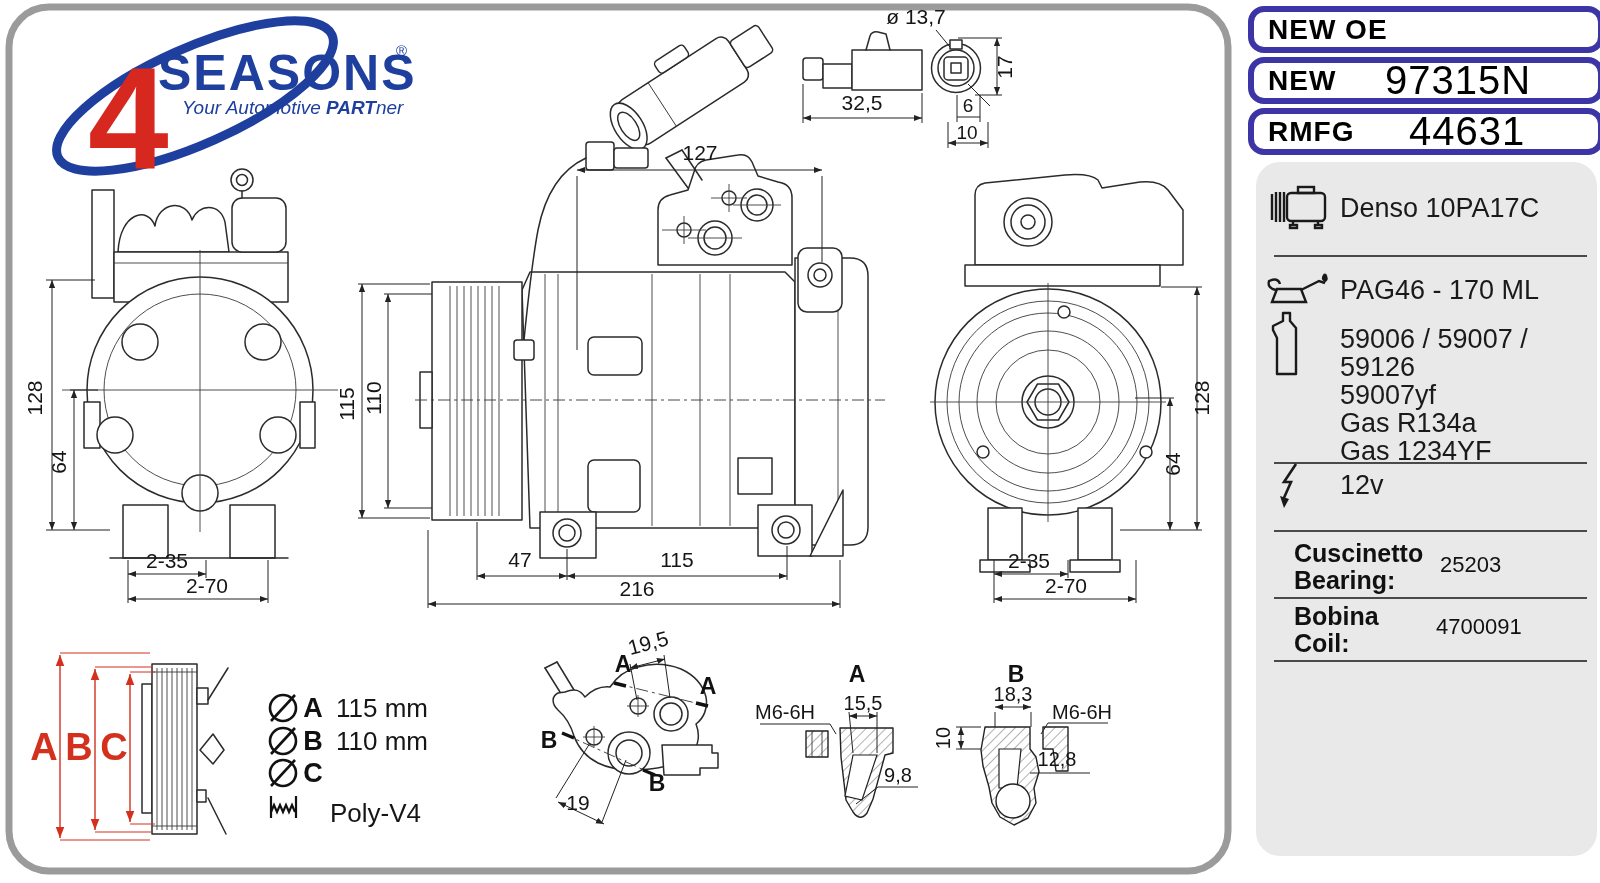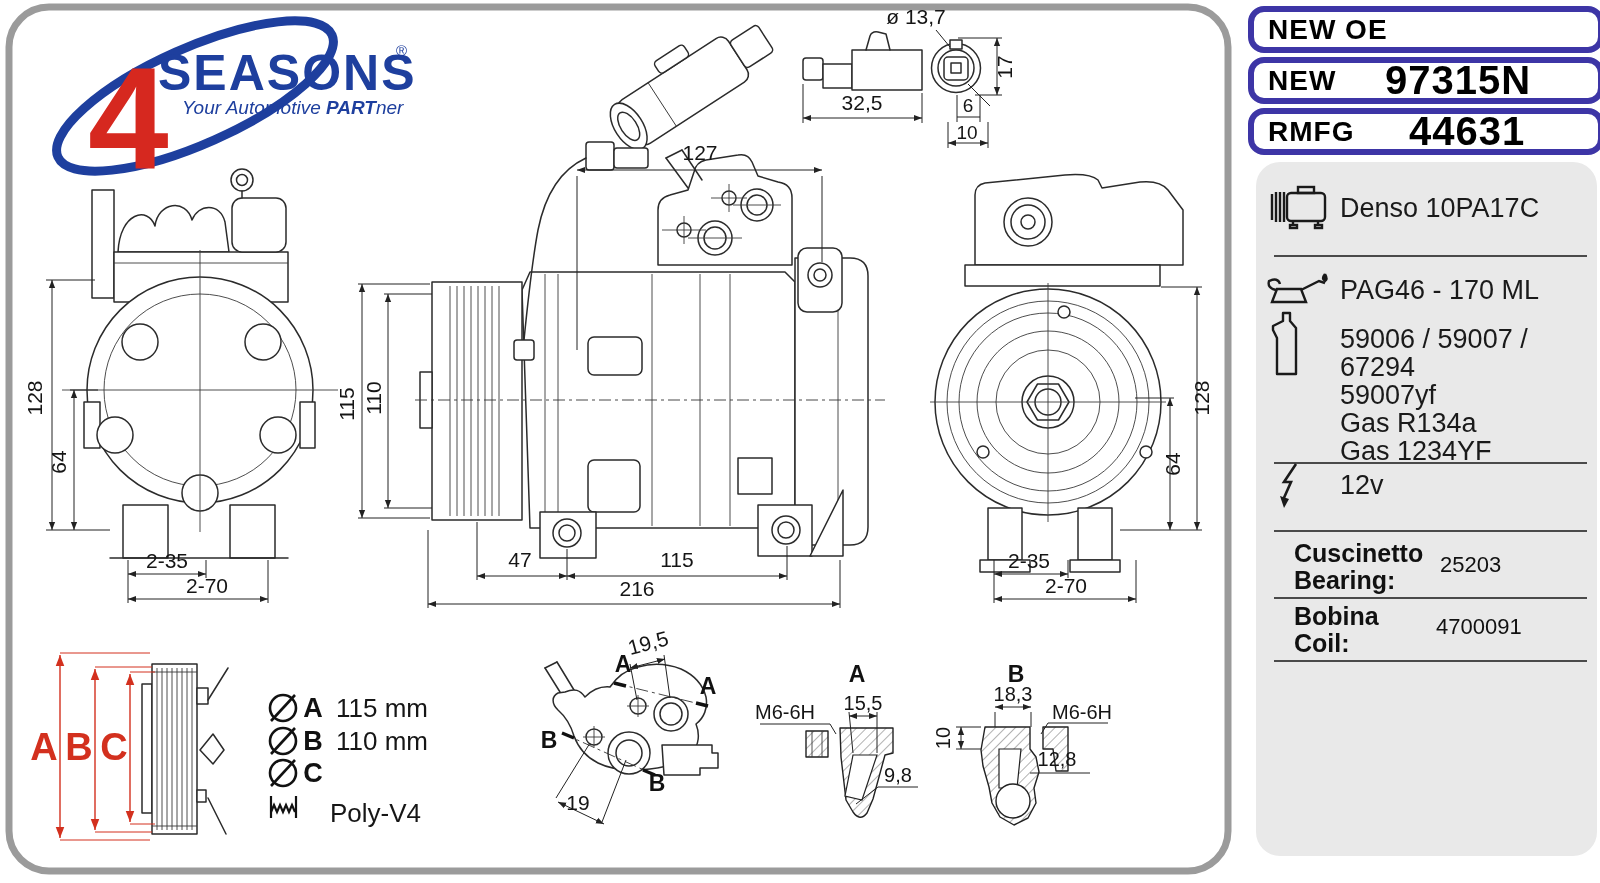--- a/index.html
+++ b/index.html
@@ -19,21 +19,21 @@
   .dl{fill:none;stroke:#222;stroke-width:1;}
   .rd{fill:none;stroke:#d3301e;stroke-width:1.4;}
   .rdt{fill:none;stroke:#d3301e;stroke-width:1;}
   .ch{fill:none;stroke:#333;stroke-width:0.9;stroke-dasharray:12 4 3 4;}
   .ht{fill:url(#hatch);stroke:#222;stroke-width:1.4;stroke-linejoin:round;}
   .sidebar{position:absolute;left:1232px;top:0;width:368px;height:883px;padding-left:12px;}
   .hbox{position:absolute;left:16px;width:356px;height:47px;background:#fff;
         border:6px solid #3d35a6;border-radius:16px;display:flex;align-items:center;
         padding:0 18px 0 14px;box-sizing:border-box;}
   .hbox .lab{font-size:28px;font-weight:bold;color:#000;letter-spacing:1px;}
-  .hbox .val{flex:1;text-align:center;font-size:40px;font-weight:bold;color:#000;letter-spacing:1px;}
+  .hbox .val{flex:1;text-align:center;font-size:40px;font-weight:normal;color:#000;letter-spacing:1px;}
   .panel{position:absolute;left:24px;top:162px;width:341px;height:694px;background:#e9e9e9;
          border-radius:24px;}
   .prow{position:absolute;color:#1a1a1a;}
   .ptxt{font-size:27px;color:#1a1a1a;}
   .divider{position:absolute;left:18px;right:10px;height:0;border-top:2px solid #4a4a4a;}
   .blab{font-size:25px;font-weight:bold;line-height:27px;color:#111;margin-left:24px;}
   .bval{font-size:22px;color:#111;}
   .icon{position:absolute;}
 </style>
 </head>
@@ -448,21 +448,21 @@
         <path d="M37,20 l18,-9 l6,2"></path>
         <path d="M61,4 q3,5 0,7 q-4,-2 0,-7" fill="#1a1a1a"></path>
       </g>
     </svg>
     <div class="prow ptxt" style="left:84px;top:113px">PAG46 - 170 ML</div>
 
     <svg class="icon" style="left:14px;top:146px" width="34" height="70" viewBox="0 0 34 70">
       <path d="M7,66 L7,30 L3,22 L3,18 L13,13 L13,5 L20,5 L20,13 L26,20 L26,66 Z" fill="none" stroke="#1a1a1a" stroke-width="2.4" stroke-linejoin="round"></path>
     </svg>
     <div class="prow ptxt" style="left:84px;top:163px;line-height:28px">
-      <div>59006 / 59007 / 67294</div>
+      <div>59006 / 59007 / 59126</div>
       <div>59007yf</div>
       <div>Gas R134a</div>
       <div>Gas 1234YF</div>
     </div>
 
     <div class="divider" style="top:300px"></div>
 
     <svg class="icon" style="left:22px;top:300px" width="26" height="52" viewBox="0 0 26 52">
       <path d="M18,2 L6,20 L13,20 L5,38" fill="none" stroke="#1a1a1a" stroke-width="2.6"></path>
       <polygon points="2,34 6,46 11,37" fill="#1a1a1a"></polygon>

